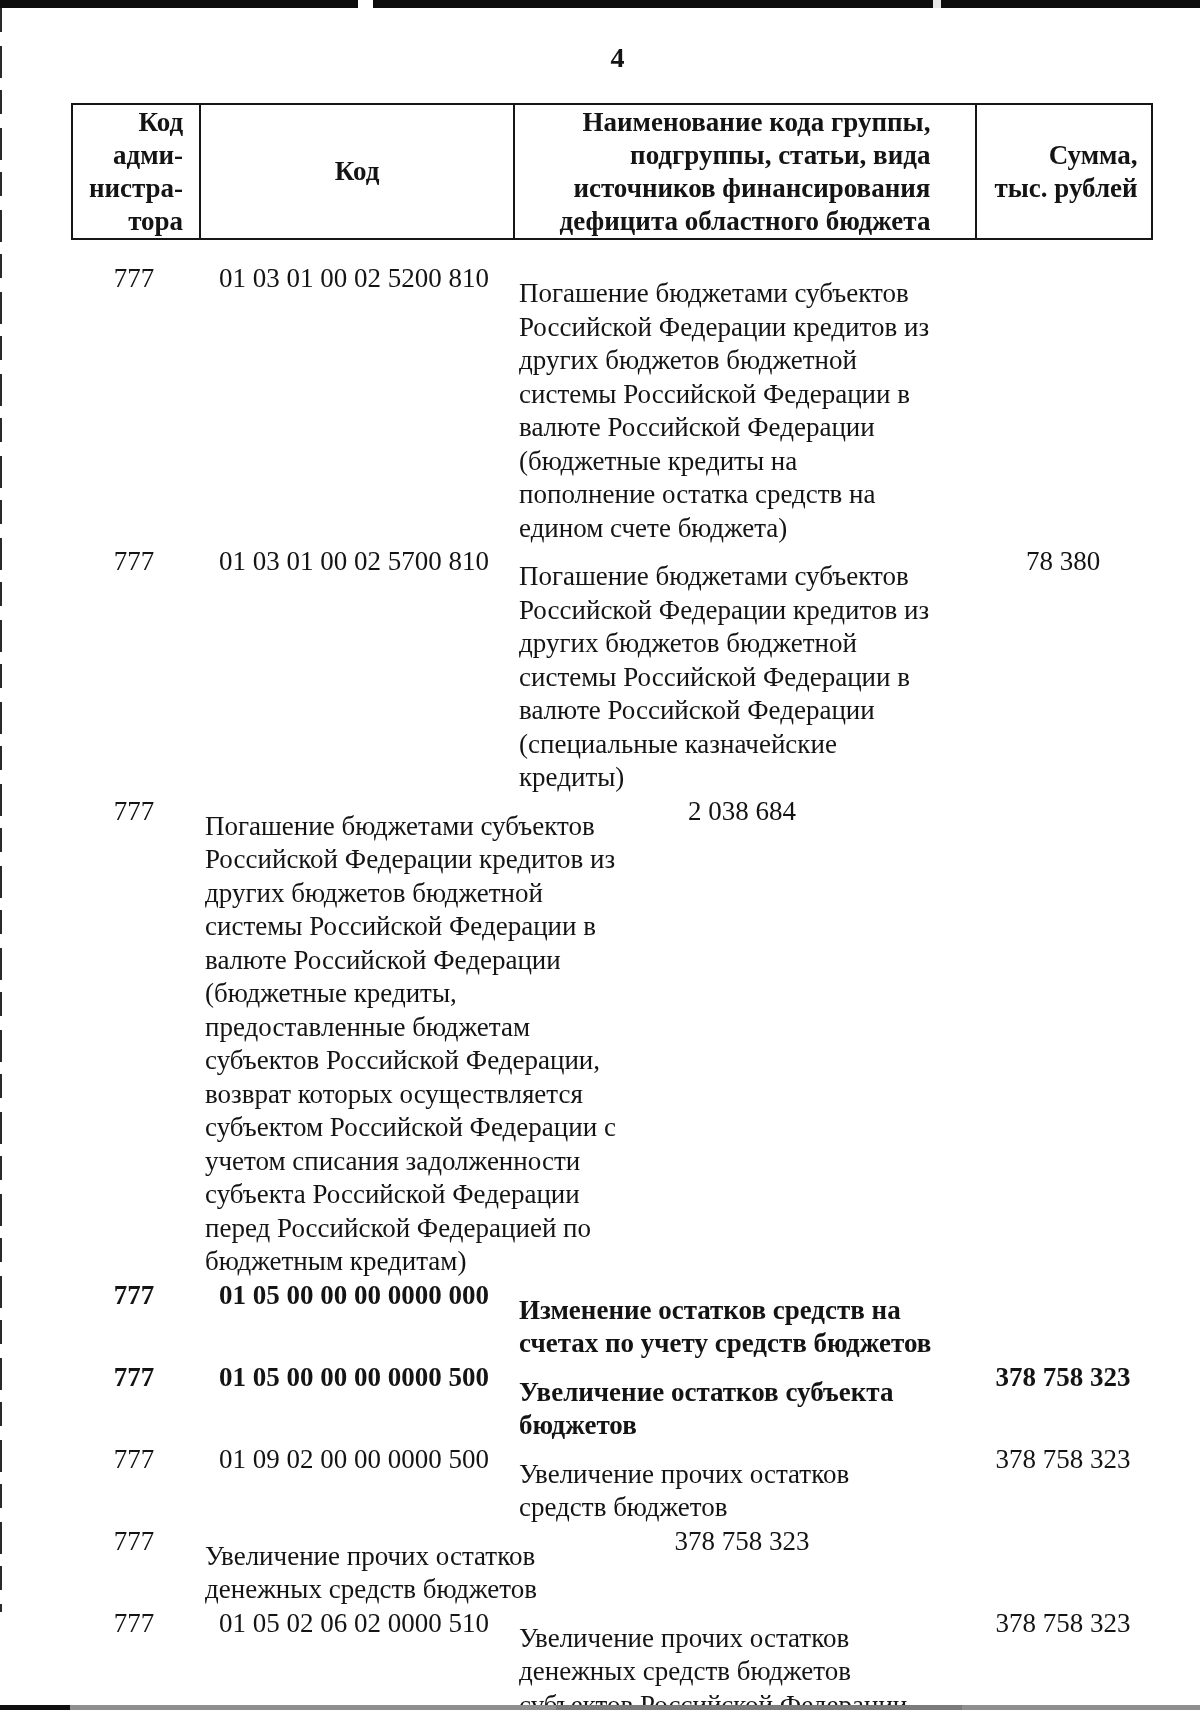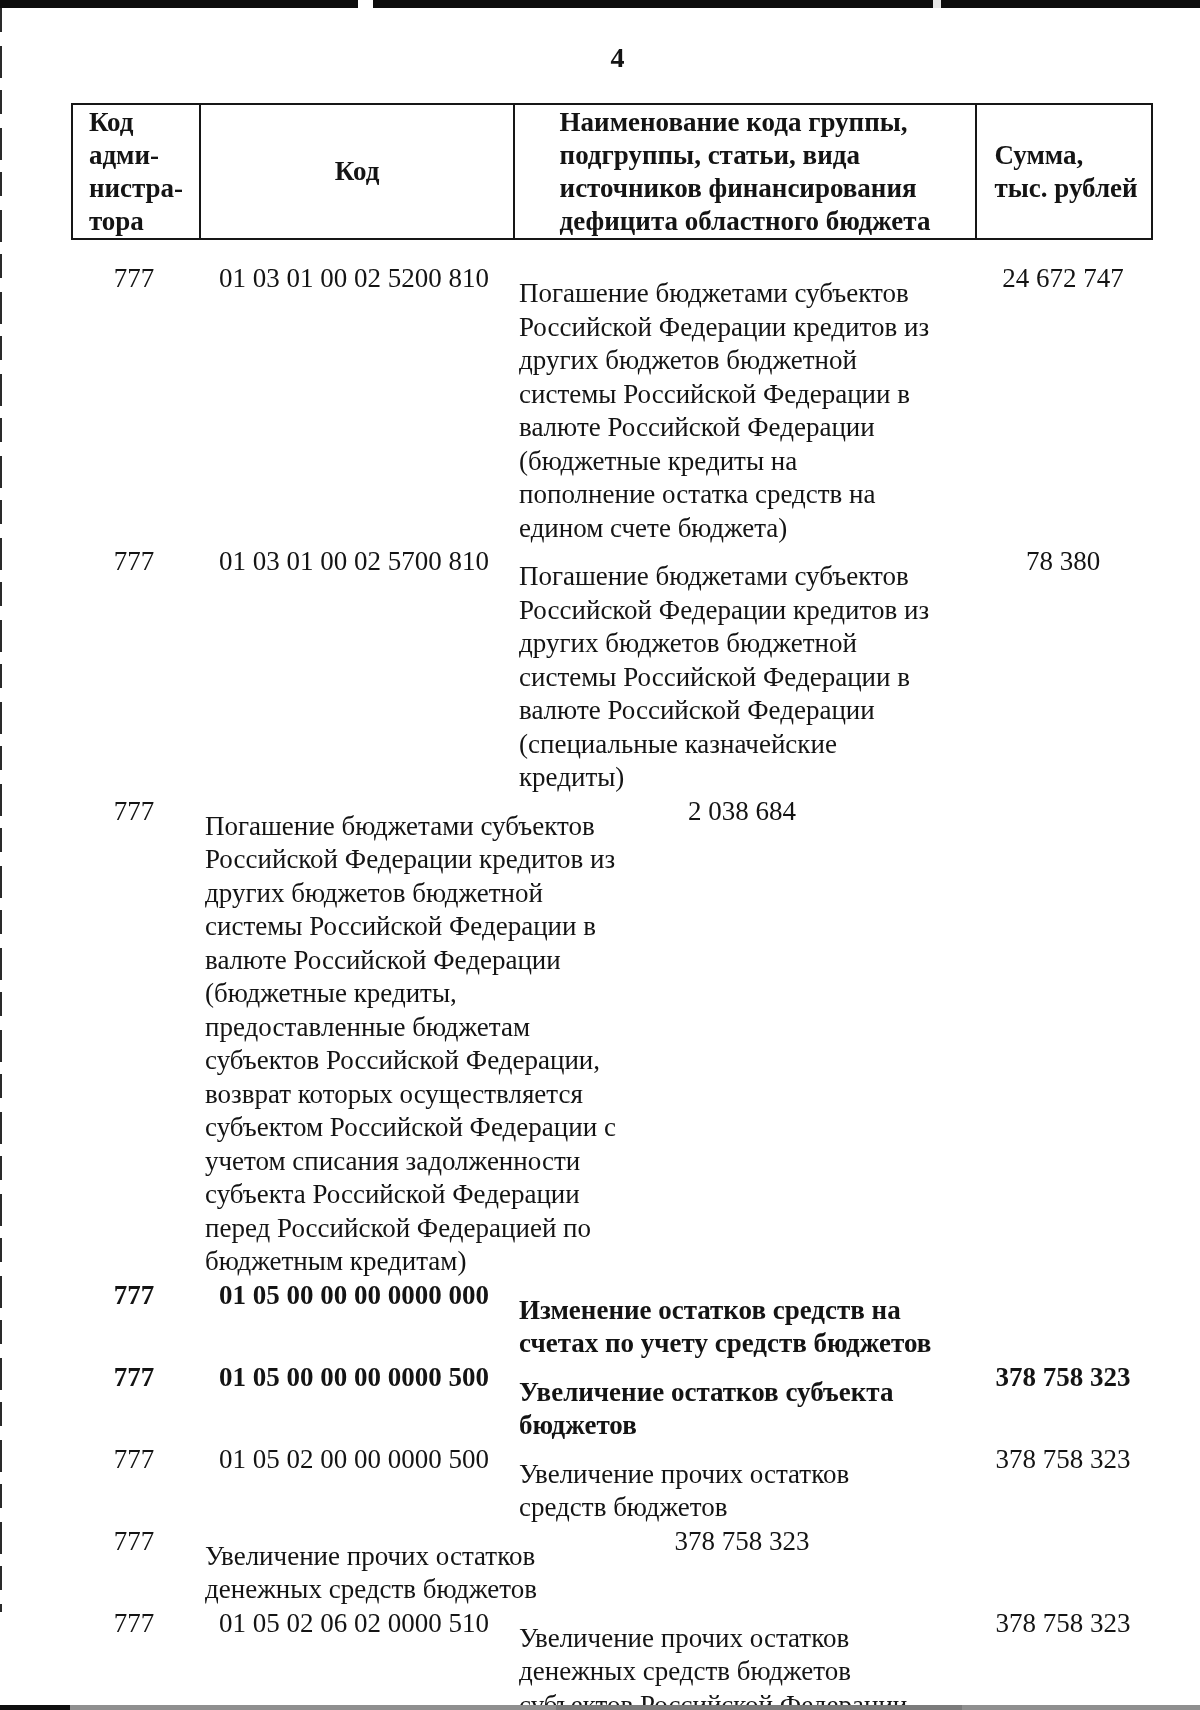--- a/index.html
+++ b/index.html
@@ -41,21 +41,21 @@
   .thead {
     display: grid;
     grid-template-columns: 126px 314px 462px 180px;
     border: 2px solid #161616;
     height: 133px;
     font-weight: bold;
     box-sizing: content-box;
   }
   .th {
     display: flex; align-items: center; justify-content: center;
-    text-align: left;
+    text-align: right;
     white-space: pre;
     font-size: 27px; line-height: 33px;
     overflow: hidden;
   }
   .th + .th { border-left: 2px solid #161616; }
   .tbody { padding-top: 22px; }
   .tr { display: grid; grid-template-columns: 126px 314px 462px 180px; }
   .td { font-size: 27px; line-height: 33.5px; white-space: pre; }
   .td.c1, .td.c2, .td.c4 { text-align: center; }
   .td.c3 { padding-left: 8px; margin-top: 15px; }
@@ -93,21 +93,20 @@
         <div class="td c1">777</div>
         <div class="td c2">01 03 01 00 02 5200 810</div>
         <div class="td c3">Погашение бюджетами субъектов
 Российской Федерации кредитов из
 других бюджетов бюджетной
 системы Российской Федерации в
 валюте Российской Федерации
 (бюджетные кредиты на
 пополнение остатка средств на
 едином счете бюджета)</div>
-        <div class="td c4">24 672 747</div>
       </div>
 
       <div class="tr">
         <div class="td c1">777</div>
         <div class="td c2">01 03 01 00 02 5700 810</div>
         <div class="td c3">Погашение бюджетами субъектов
 Российской Федерации кредитов из
 других бюджетов бюджетной
 системы Российской Федерации в
 валюте Российской Федерации
@@ -146,21 +145,21 @@
       <div class="tr bold">
         <div class="td c1">777</div>
         <div class="td c2">01 05 00 00 00 0000 500</div>
         <div class="td c3">Увеличение остатков субъекта
 бюджетов</div>
         <div class="td c4">378 758 323</div>
       </div>
 
       <div class="tr">
         <div class="td c1">777</div>
-        <div class="td c2">01 05 02 00 00 0000 500</div>
+        <div class="td c2">01 09 02 00 00 0000 500</div>
         <div class="td c3">Увеличение прочих остатков
 средств бюджетов</div>
         <div class="td c4">378 758 323</div>
       </div>
 
       <div class="tr">
         <div class="td c1">777</div>
         <div class="td c3">Увеличение прочих остатков
 денежных средств бюджетов</div>
         <div class="td c4">378 758 323</div>

